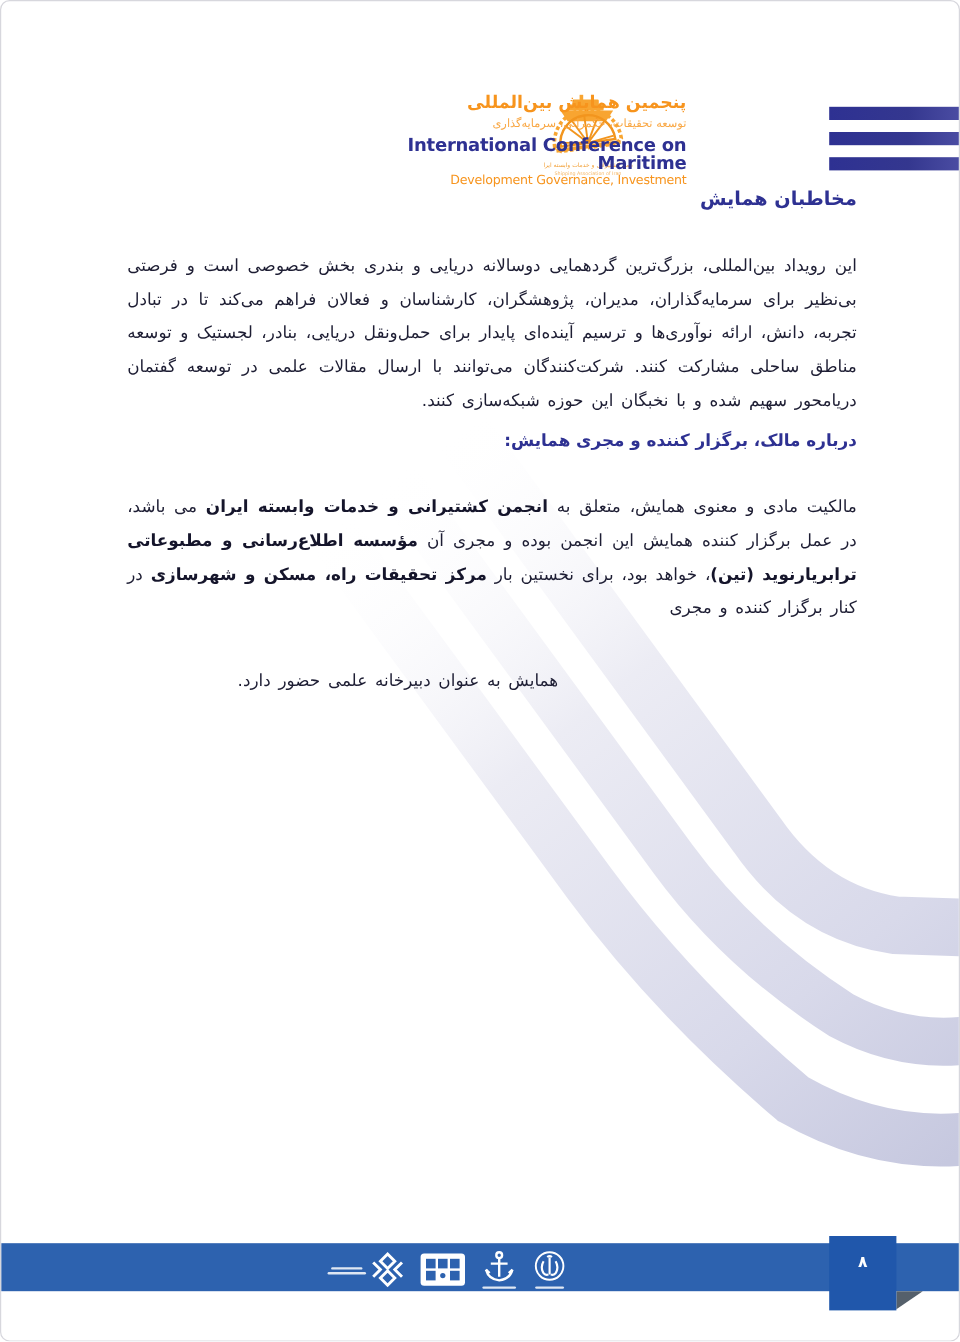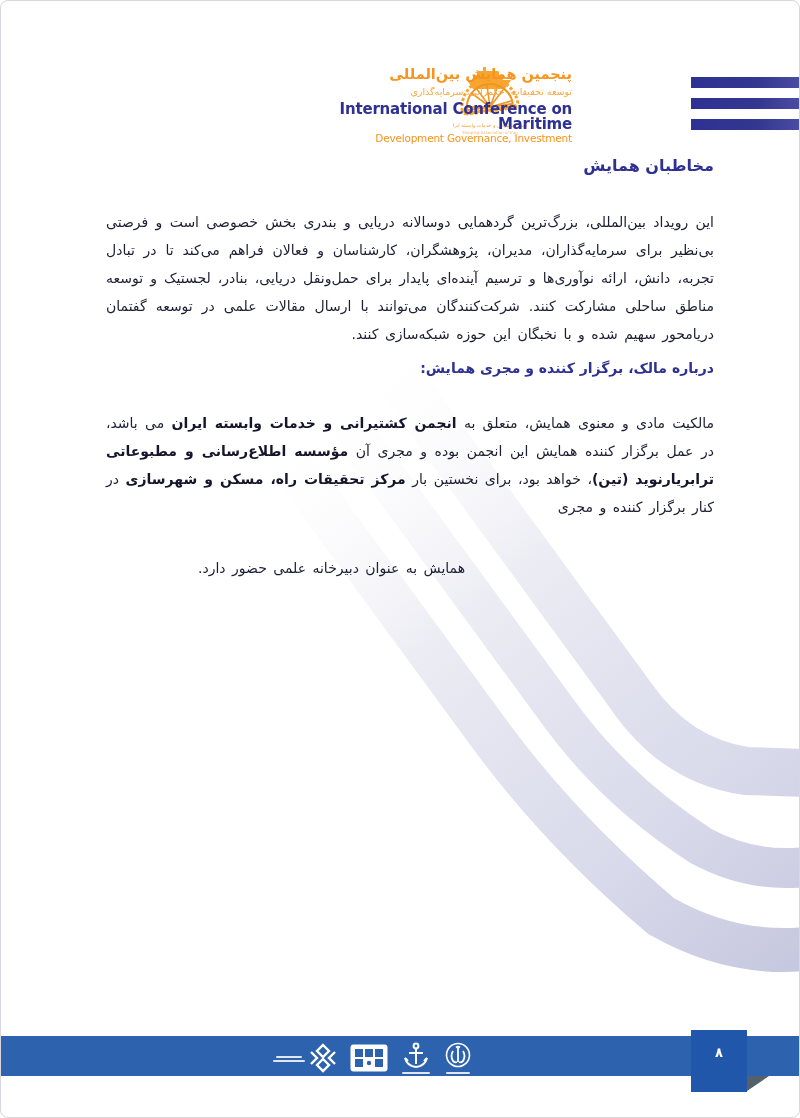--- a/index.html
+++ b/index.html
@@ -6,21 +6,21 @@
   body { width:800px; height:1118px; background:#fff; font-family:"DejaVu Sans", sans-serif; }
   .page {
     position:relative; width:800px; height:1118px; background:#ffffff;
     border:1px solid #d7d7dd; border-radius:8px; overflow:hidden;
   }
 
   
   .swoosh { position:absolute; left:0; top:0; width:800px; height:1118px; z-index:0; }
 
   
-  .header { position:absolute; left:0; top:0; width:683px; height:150px; z-index:2; }
+  .header { position:absolute; left:0; top:12px; width:683px; height:150px; z-index:2; }
   .assoc-logo { position:absolute; left:452px; top:60px; width:74px; height:84px; }
   .header-titles { position:absolute; right:112px; top:63px; width:260px; text-align:right; }
   .title-fa   { direction:rtl; color:#f7941d; font-size:14.5px; font-weight:bold; line-height:20px; }
   .subtitle-fa{ direction:rtl; color:#f9a743; font-size:9.5px; line-height:15px; }
   .title-en   { direction:ltr; color:#2e3192; font-size:15px; font-weight:bold; line-height:15px; letter-spacing:-0.2px; margin-top:3px;}
   .subtitle-en{ direction:ltr; color:#f7941d; font-size:10.5px; font-weight:normal; line-height:13px; letter-spacing:-0.2px;}
   .header-bars { position:absolute; left:690px; top:76px; width:110px; }
   .hbar { width:110px; height:11px; background:linear-gradient(90deg,#2e3192 0%,#34378f 60%,#4b4da3 100%); }
   .hbar + .hbar { margin-top:10px; }
 

